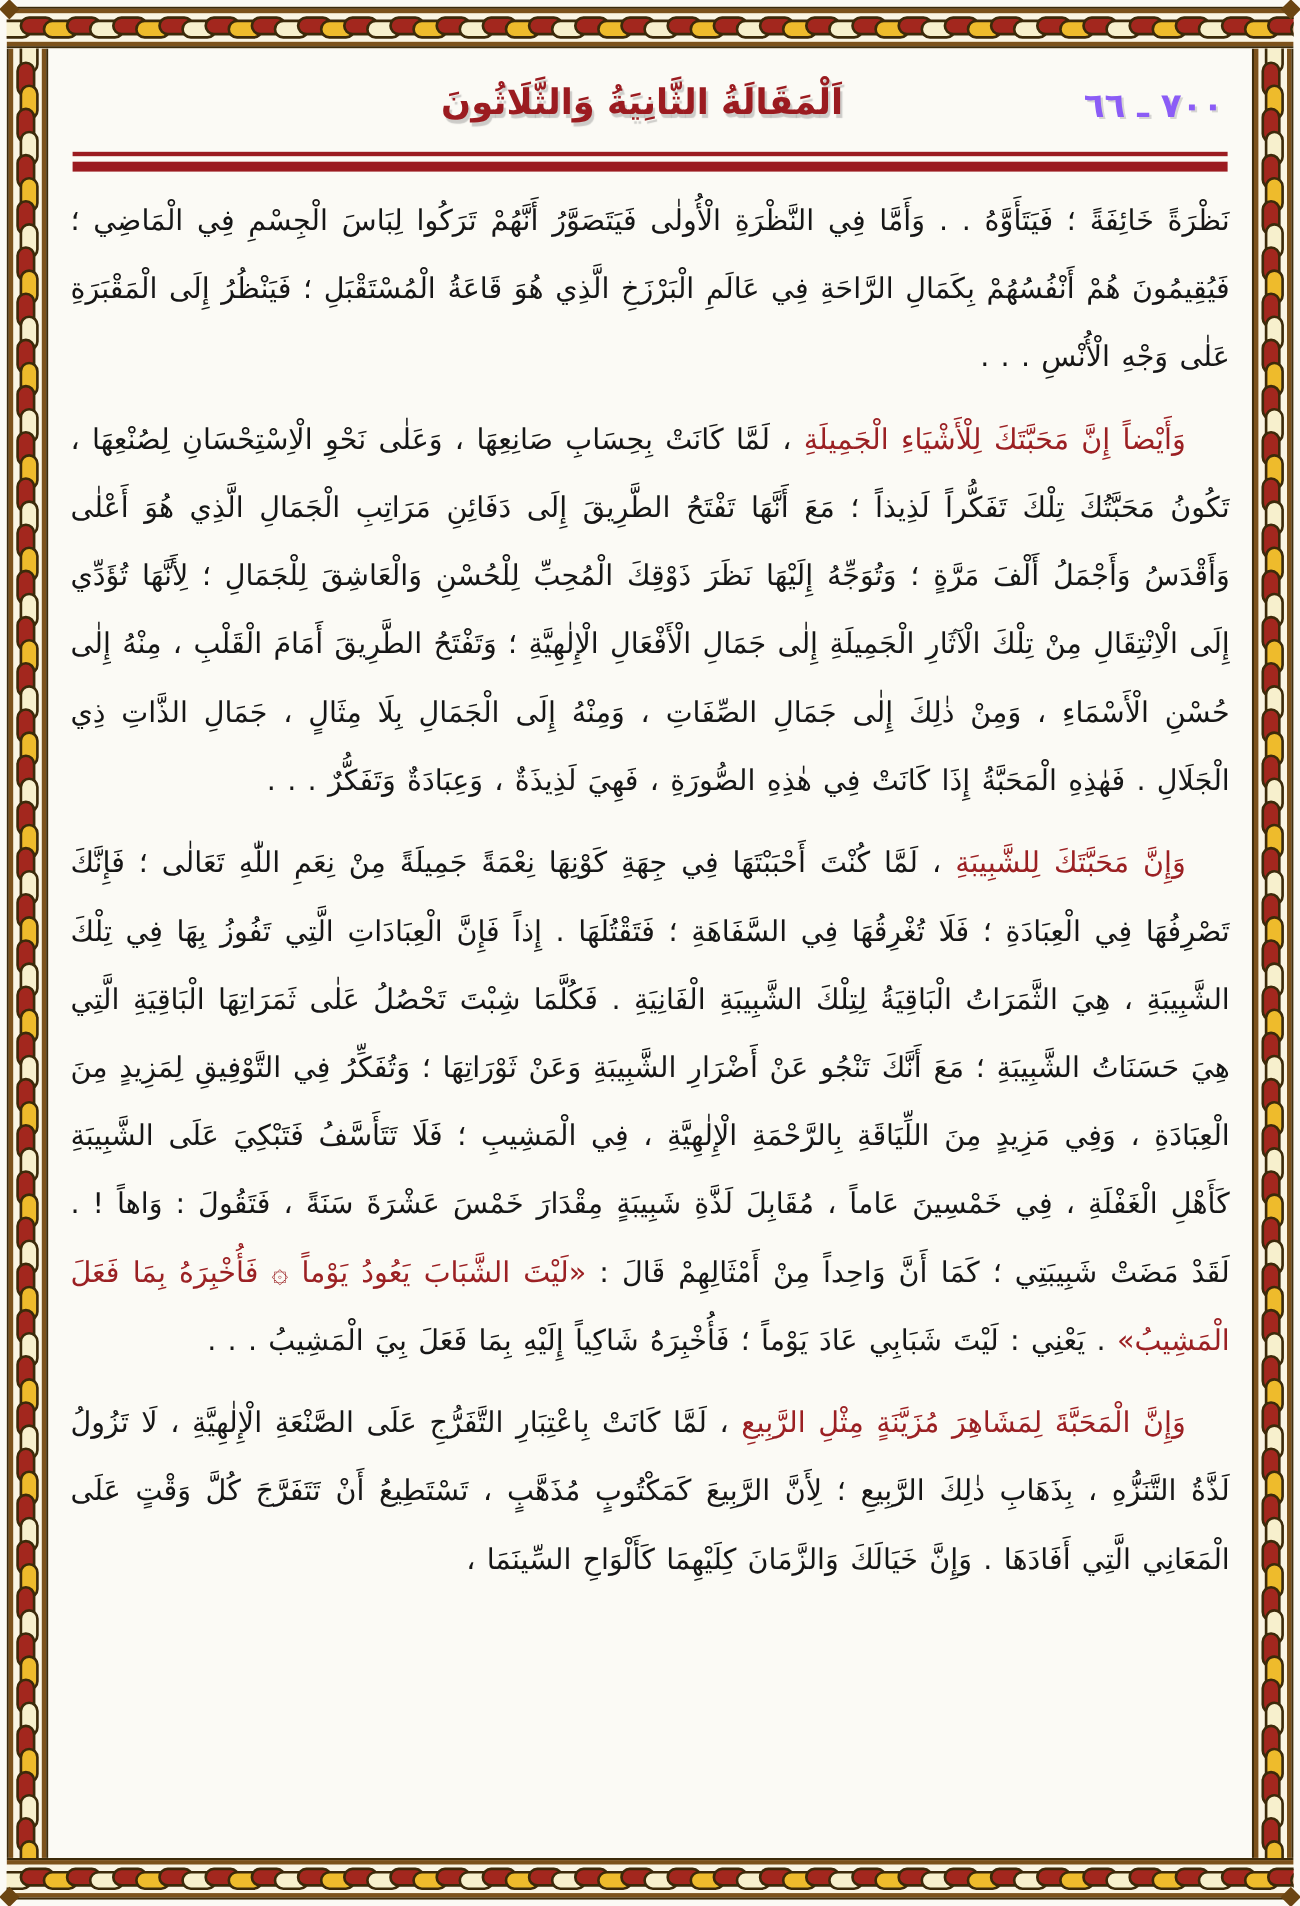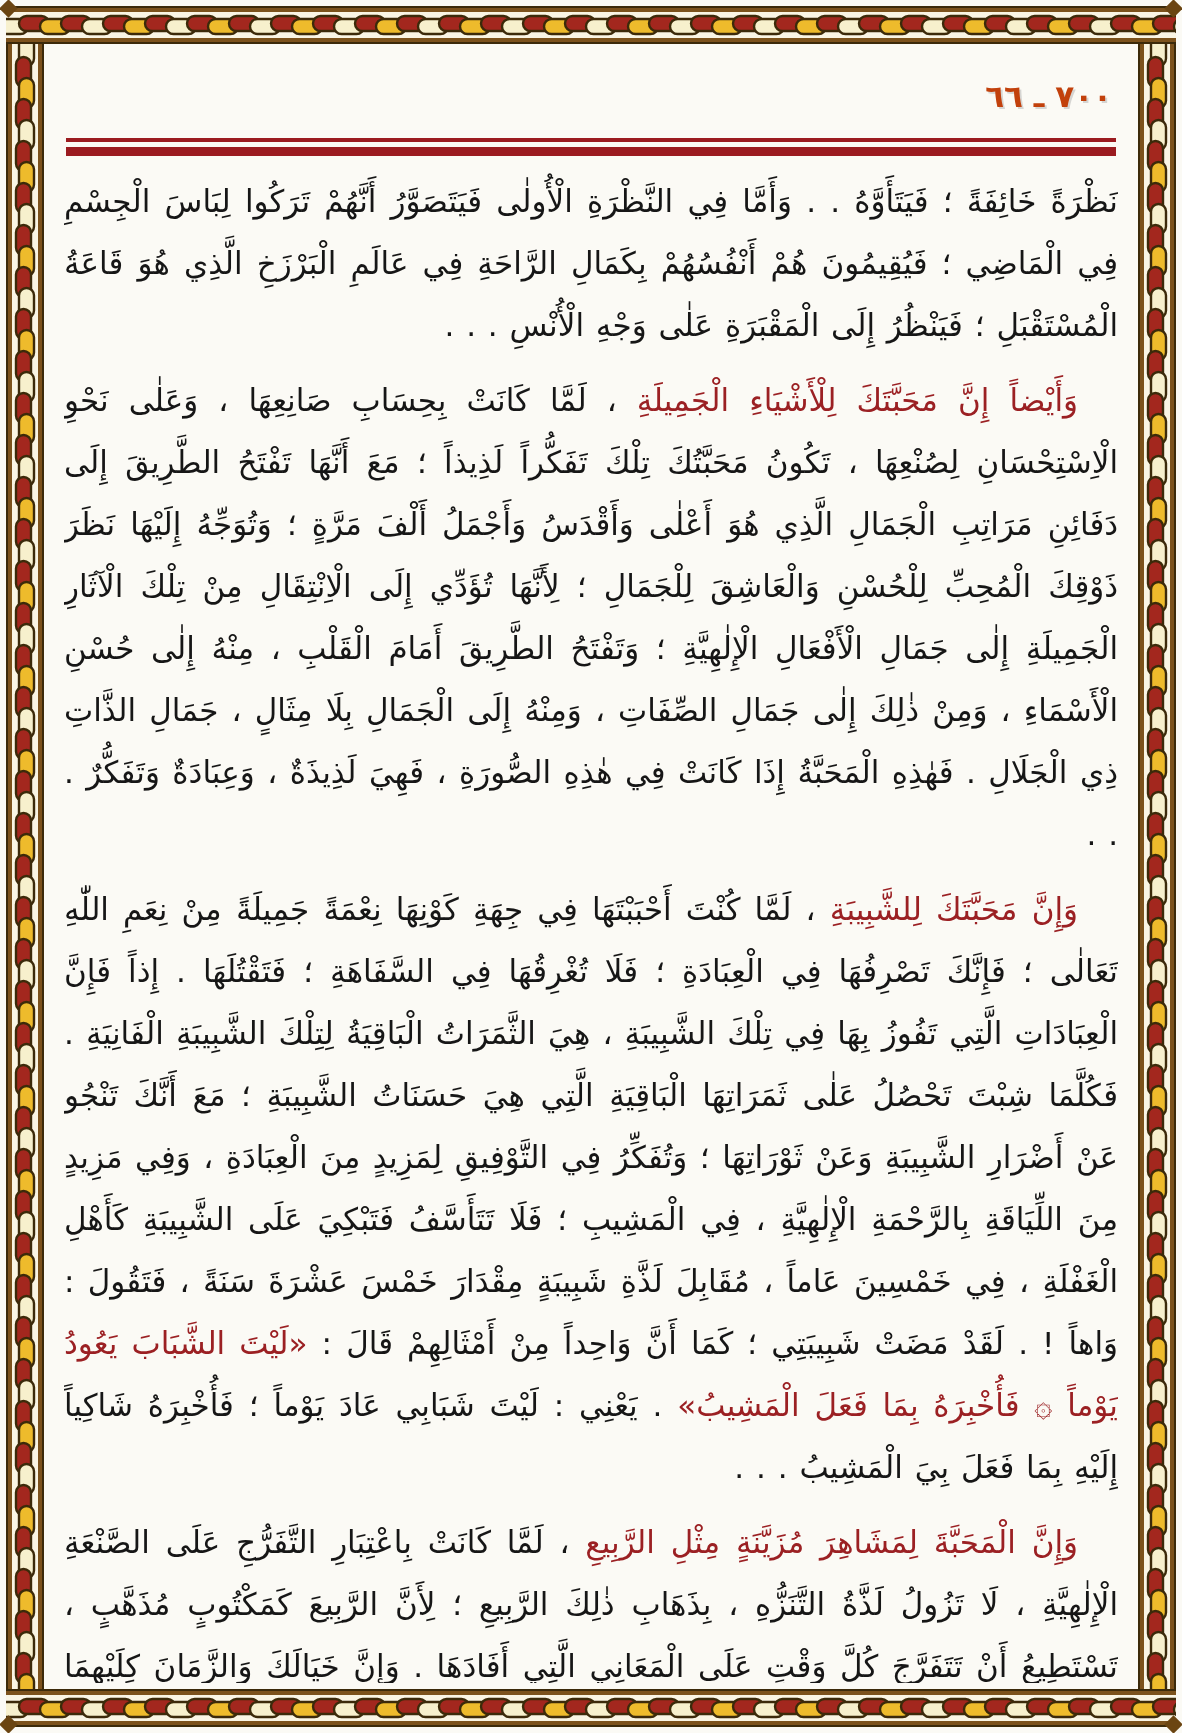--- a/index.html
+++ b/index.html
@@ -42,21 +42,21 @@
     text-shadow:2px 3px 1px rgba(110,110,110,0.33);
   }
   .header-rule{margin:0 2px;}
   .rule-thin{height:4px;}
   .rule-gap{height:5px;}
   .rule-thick{height:9px;}
   
   .body-text{margin-top:14px;}
   .para{
     margin:0 0 13px 0;
-    font-size:31px;line-height:62px;
+    font-size:26px;line-height:62px;
     text-align:justify;
     word-spacing:2px;
   }
   .para.indent{text-indent:40px;}
   .seg{}
   .seg.red{font-weight:normal;}
 </style>
 </head>
 <body>
 
@@ -365,21 +365,22 @@
       </svg>
     <div id="fin-tl" class="corner-finial"></div>
     <div id="fin-tr" class="corner-finial"></div>
     <div id="fin-bl" class="corner-finial"></div>
     <div id="fin-br" class="corner-finial"></div>
   </div>
 
   <div class="content">
 
     <header class="page-header">
-      <div class="page-number" style="color: #c2410c;">٧٠٠ ـ ٦٦</div>
+      <div class="page-number" style="color: #8b5cf6;">٧٠٠ ـ ٦٦</div>
+      <h1 class="page-title" style="color: rgb(155, 27, 32);">اَلْمَقَالَةُ الثَّانِيَةُ وَالثَّلَاثُونَ</h1>
     </header>
 
     <div class="header-rule">
       <div class="rule-thin" style="background: rgb(155, 27, 32);"></div>
       <div class="rule-gap"></div>
       <div class="rule-thick" style="background: rgb(155, 27, 32);"></div>
     </div>
 
     <main id="body-text" class="body-text">
         <p class="para" style="color: rgb(22, 22, 22);"><span class="seg">نَظْرَةً خَائِفَةً ؛ فَيَتَأَوَّهُ . . وَأَمَّا فِي النَّظْرَةِ الْأُولٰى فَيَتَصَوَّرُ أَنَّهُمْ تَرَكُوا لِبَاسَ الْجِسْمِ فِي الْمَاضِي ؛ فَيُقِيمُونَ هُمْ أَنْفُسُهُمْ بِكَمَالِ الرَّاحَةِ فِي عَالَمِ الْبَرْزَخِ الَّذِي هُوَ قَاعَةُ الْمُسْتَقْبَلِ ؛ فَيَنْظُرُ إِلَى الْمَقْبَرَةِ عَلٰى وَجْهِ الْأُنْسِ . . .</span></p>

